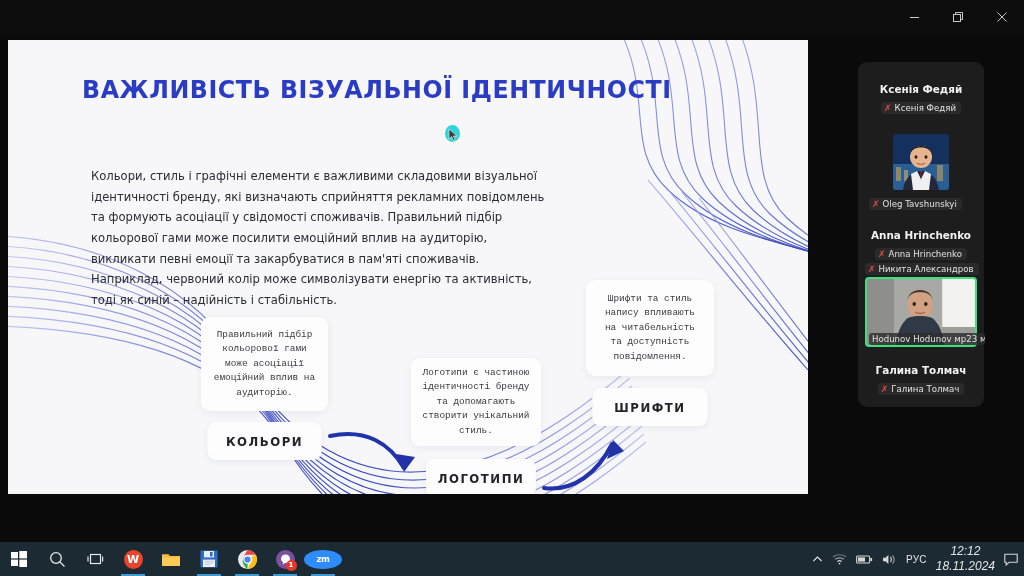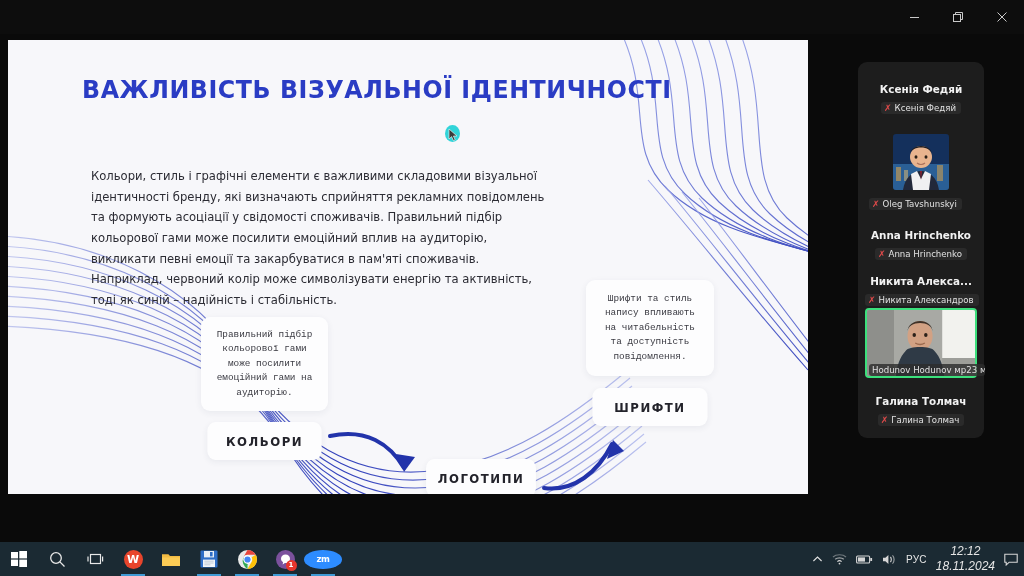--- a/index.html
+++ b/index.html
@@ -224,25 +224,26 @@
 
   <svg class="arrows" viewBox="0 0 800 454">
     <g fill="none" stroke="#2233aa" stroke-width="4" stroke-linecap="round">
       <path d="M322,396 C358,388 382,404 396,428"></path>
       <path d="M536,448 C566,452 590,432 604,404"></path>
     </g>
     <path d="M396,432 L388,414 L407,417 Z" fill="#2233aa"></path>
     <path d="M605,400 L599,419 L616,411 Z" fill="#2233aa"></path>
   </svg>
 
-  <div class="card desc" id="c-colors-desc">Правильний підбір кольорової гами може посилити емоційний гами на аудиторію.</div>
+  <div class="card desc" id="c-colors-desc">Правильний підбір кольорової гами може асоціації емоційний вплив на аудиторію.</div>
   <div class="card tag" id="c-colors-tag">
     <span>КОЛЬОРИ</span>
   </div>
 
+  <div class="card desc" id="c-logos-desc">Логотипи є частиною ідентичності бренду та допомагають створити унікальний стиль.</div>
   <div class="card tag" id="c-logos-tag">
     <span>ЛОГОТИПИ</span>
   </div>
 
   <div class="card desc" id="c-fonts-desc">Шрифти та стиль напису впливають на читабельність та доступність повідомлення.</div>
   <div class="card tag" id="c-fonts-tag">
     <span>ШРИФТИ</span>
   </div>
 </div>
 
@@ -282,21 +283,20 @@
 
   <div class="zblock">
     <div class="zblock-head">Anna Hrinchenko</div>
     <div class="zlabel static">
       <span class="mic-off">✗</span>
       <span>Anna Hrinchenko</span>
     </div>
   </div>
 
   <div class="zblock">
-    <div class="zblock-head">Никита  Алекса...</div>
     <div class="zlabel static">
       <span class="mic-off">✗</span>
       <span>Никита Александров</span>
     </div>
   </div>
 
   <div class="ztile video-tile">
     <div class="video-frame">
       <svg viewBox="0 0 112 66" width="100%" height="100%" preserveAspectRatio="none">
         <rect width="112" height="66" fill="#a8a9a4"></rect>

